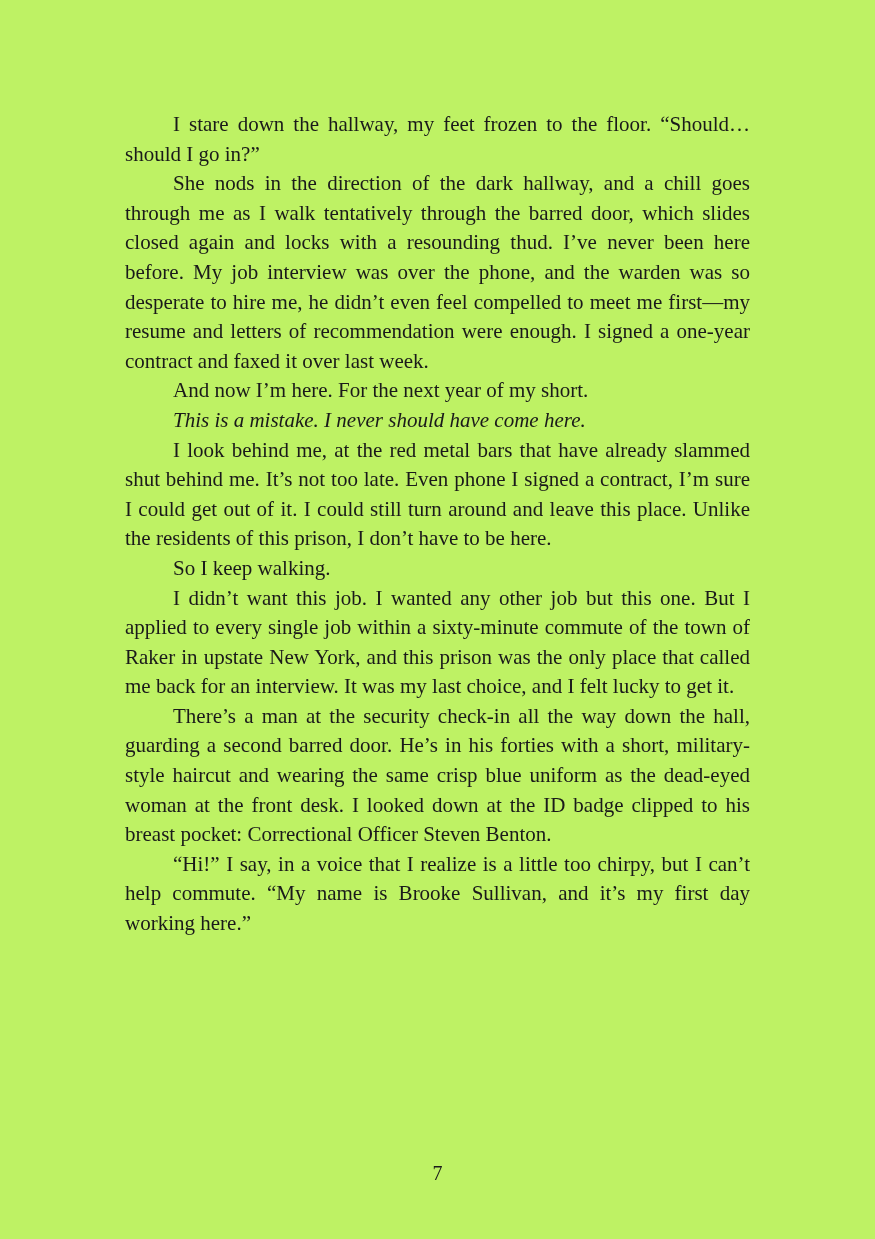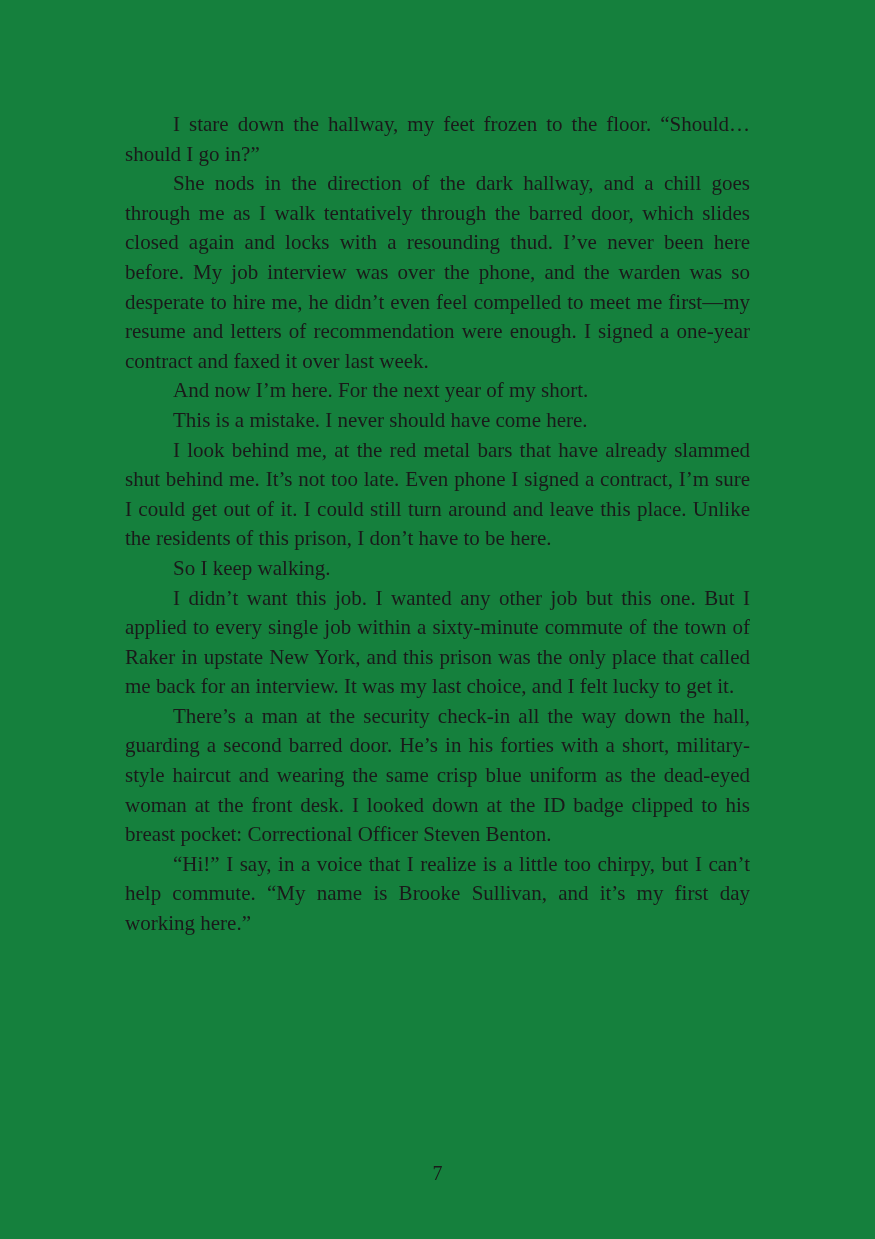--- a/index.html
+++ b/index.html
@@ -4,21 +4,21 @@
   <style>
     html, body {
       margin: 0;
       padding: 0;
       background: #ffffff;
     }
     .page {
       position: relative;
       width: 875px;
       height: 1239px;
-      background: #15803d;
+      background: #bef264;
       overflow: hidden;
     }
     .text-block {
       position: absolute;
       left: 125px;
       top: 110px;
       width: 625px;
       font-family: "Liberation Serif", serif;
       font-size: 21px;
       line-height: 29.6px;
@@ -26,20 +26,21 @@
       text-align: justify;
       text-justify: inter-word;
       hyphens: none;
     }
     .text-block p {
       margin: 0;
       padding: 0;
       text-indent: 48px;
     }
     .para-italic {
+      font-style: italic;
     }
     .page-number {
       position: absolute;
       top: 1158px;
       left: 0;
       width: 100%;
       text-align: center;
       font-family: "Liberation Serif", serif;
       font-size: 20px;
       line-height: 30px;

